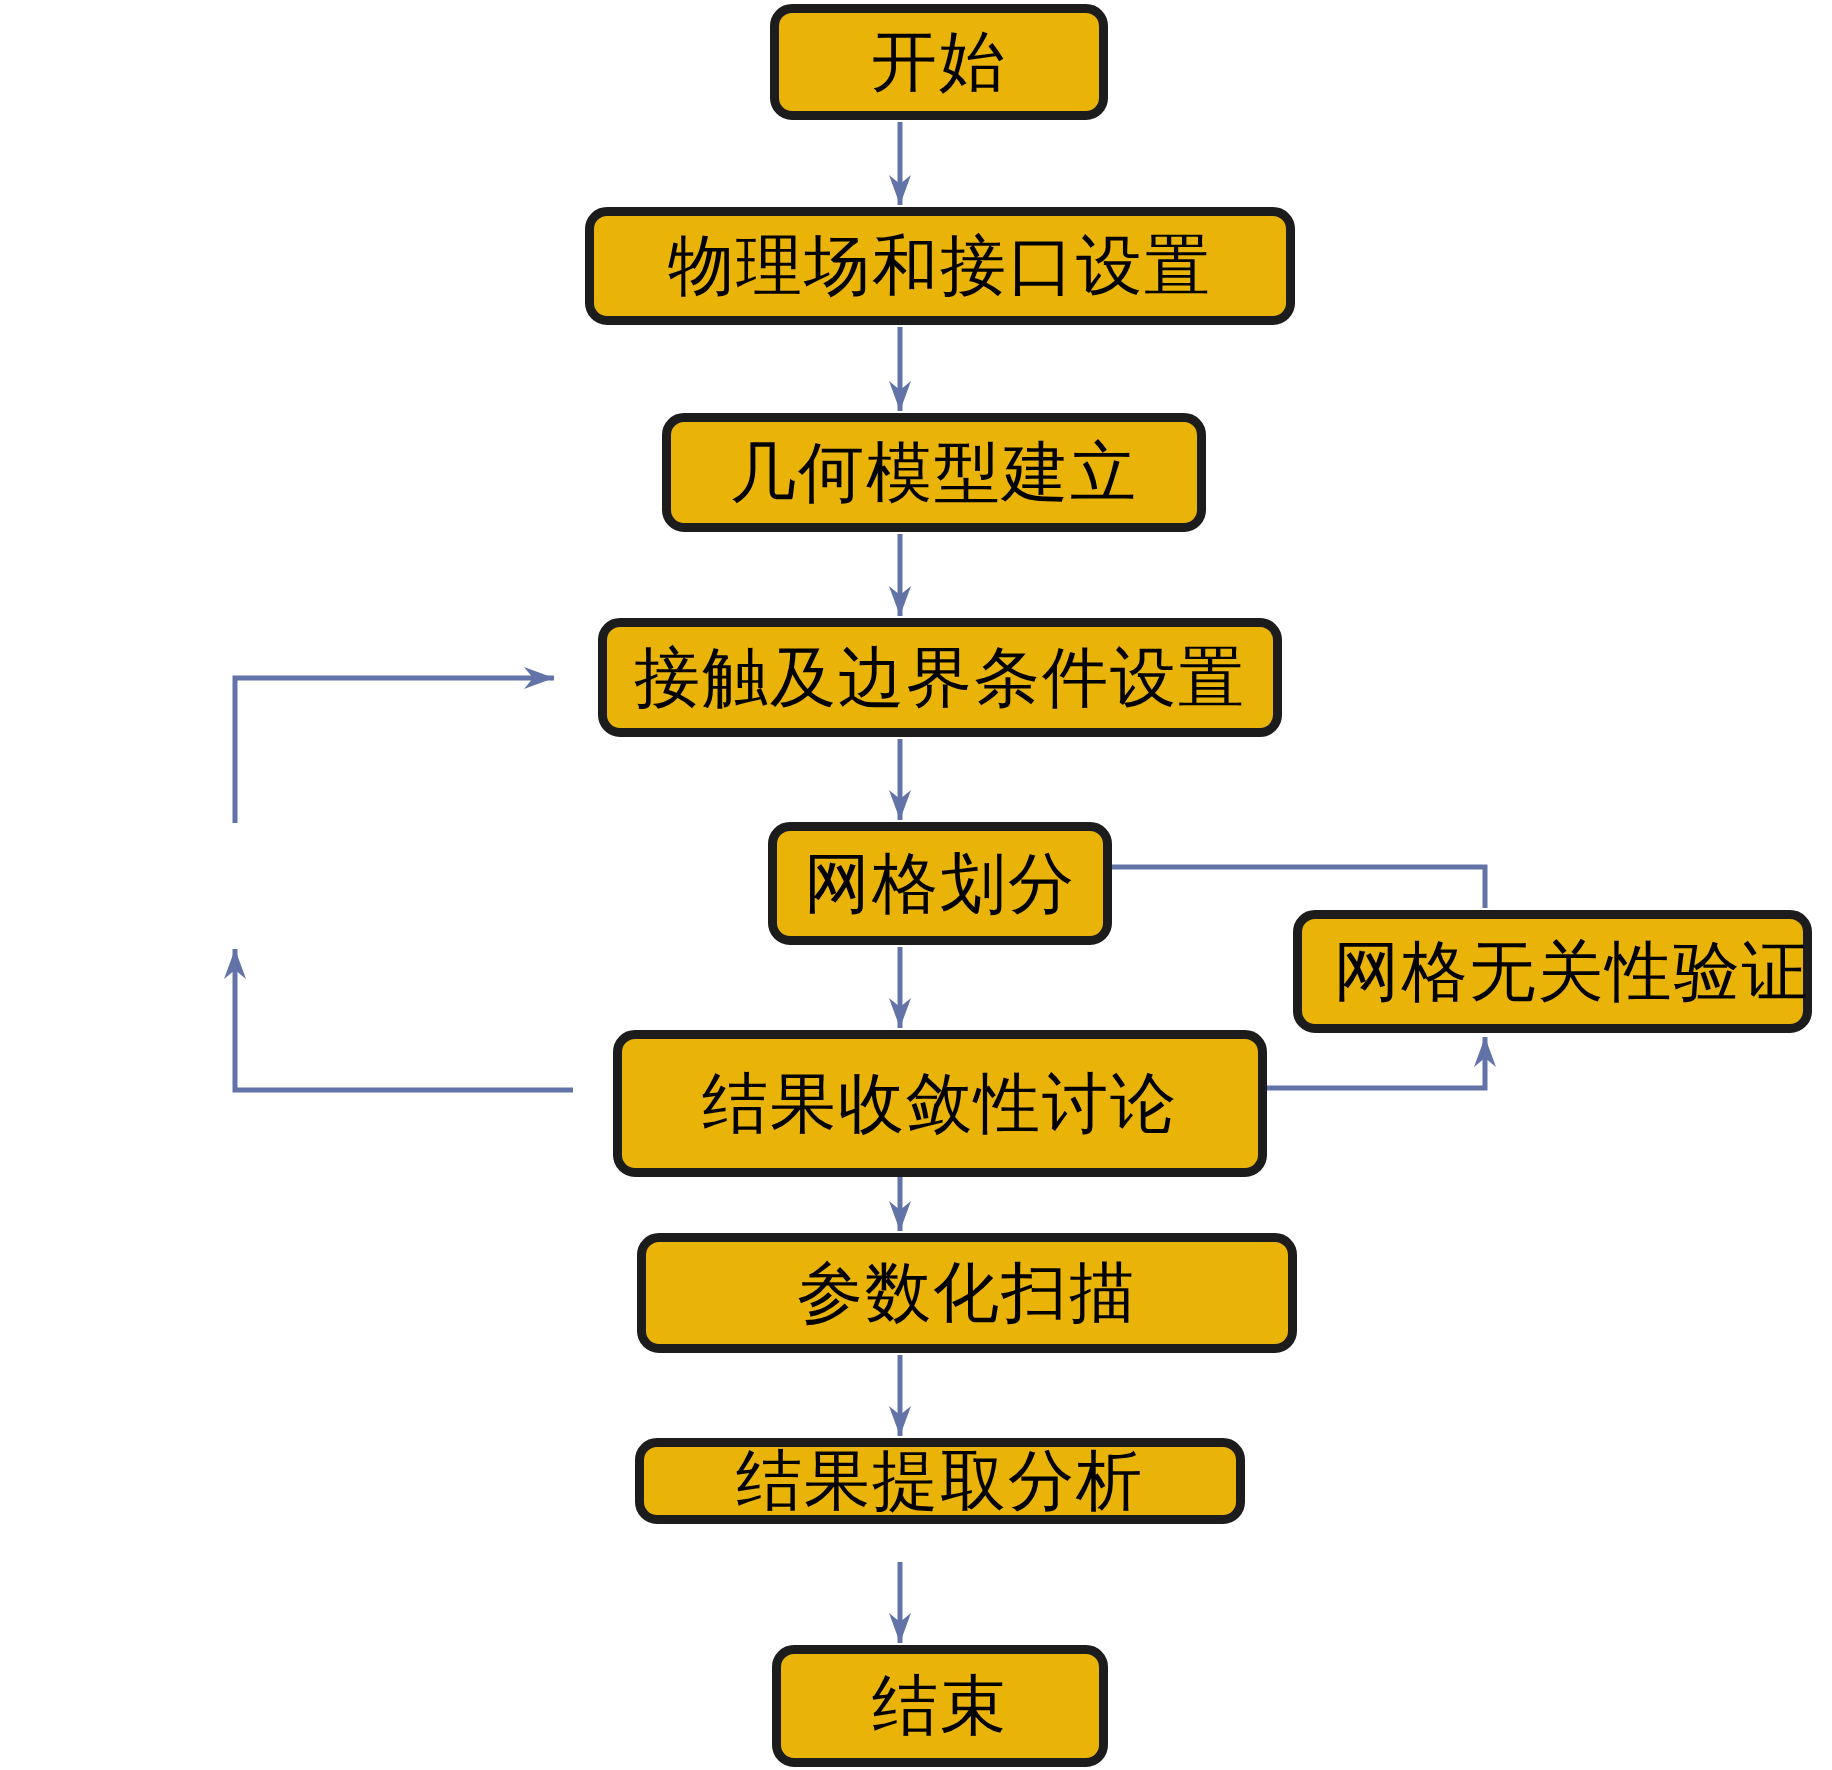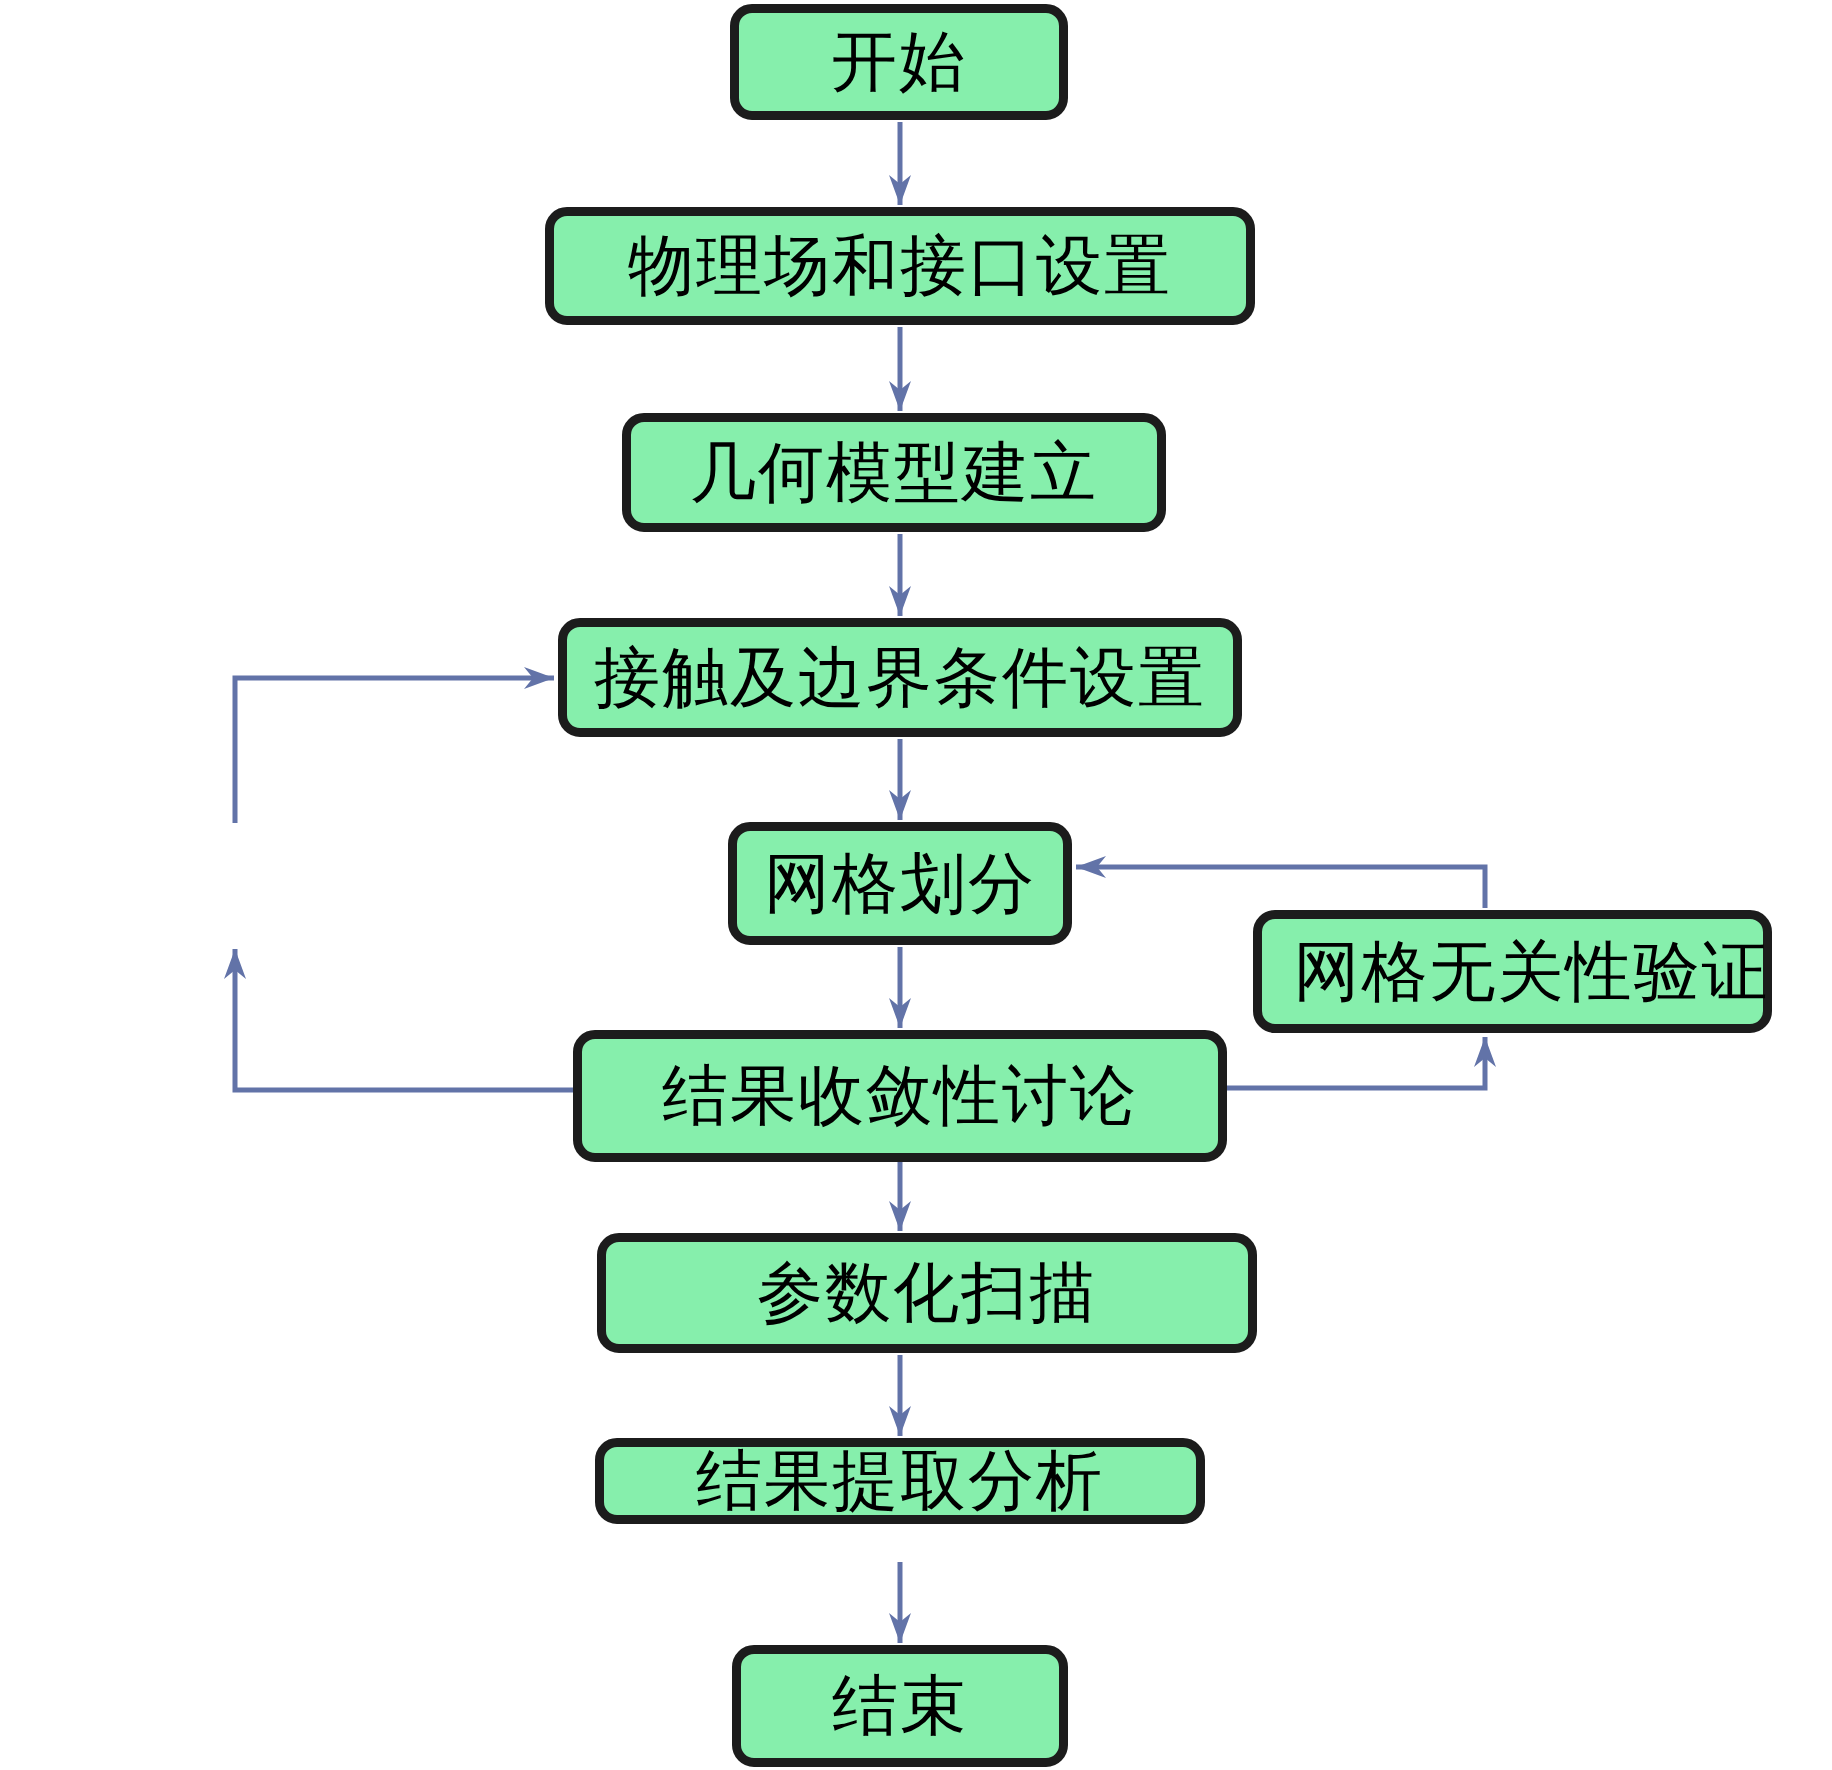--- a/index.html
+++ b/index.html
@@ -9,26 +9,27 @@
     background:#ffffff;
     font-family:"Liberation Serif","DejaVu Serif",serif;
     overflow:hidden;
   }
   .edges{position:absolute;left:0;top:0;width:1832px;height:1770px;}
   .node{
     position:absolute;
     box-sizing:border-box;
     border:9px solid #1c1c1c;
     border-radius:22px;
-    background:#86efac;
+    background:#eab308;
     display:flex;align-items:center;justify-content:center;
     font-size:66px;
     color:#000000;
     letter-spacing:2px;
     white-space:nowrap;
+    margin-left:40px;
   }
 </style>
 </head>
 <body>
 
 <div class="canvas">
 
   <svg class="edges" viewBox="0 0 1832 1770" xmlns="http://www.w3.org/2000/svg">
     <defs>
       <marker id="arrow" markerUnits="userSpaceOnUse" markerWidth="44" markerHeight="30" refX="30" refY="11" orient="auto">
@@ -69,21 +70,21 @@
 
   <div class="node" style="left:728px;top:822px;width:344px;height:123px;">
     <span>网格划分</span>
   </div>
 
 
   <div class="node" style="left:1253px;top:910px;width:519px;height:123px;padding-left:38px;">
     <span>网格无关性验证</span>
   </div>
 
-  <div class="node" style="left:573px;top:1030px;width:654px;height:132px;">
+  <div class="node" style="left:573px;top:1030px;width:654px;height:147px;">
     <span>结果收敛性讨论</span>
   </div>
 
   <div class="node" style="left:597px;top:1233px;width:660px;height:120px;">
     <span>参数化扫描</span>
   </div>
 
   <div class="node" style="left:595px;top:1438px;width:610px;height:86px;">
     <span>结果提取分析</span>
   </div>

